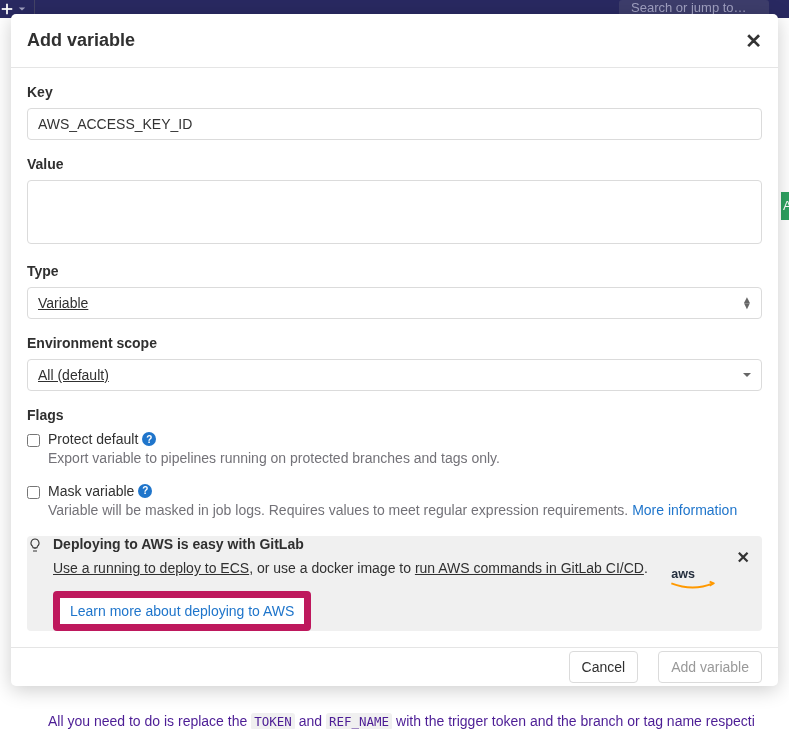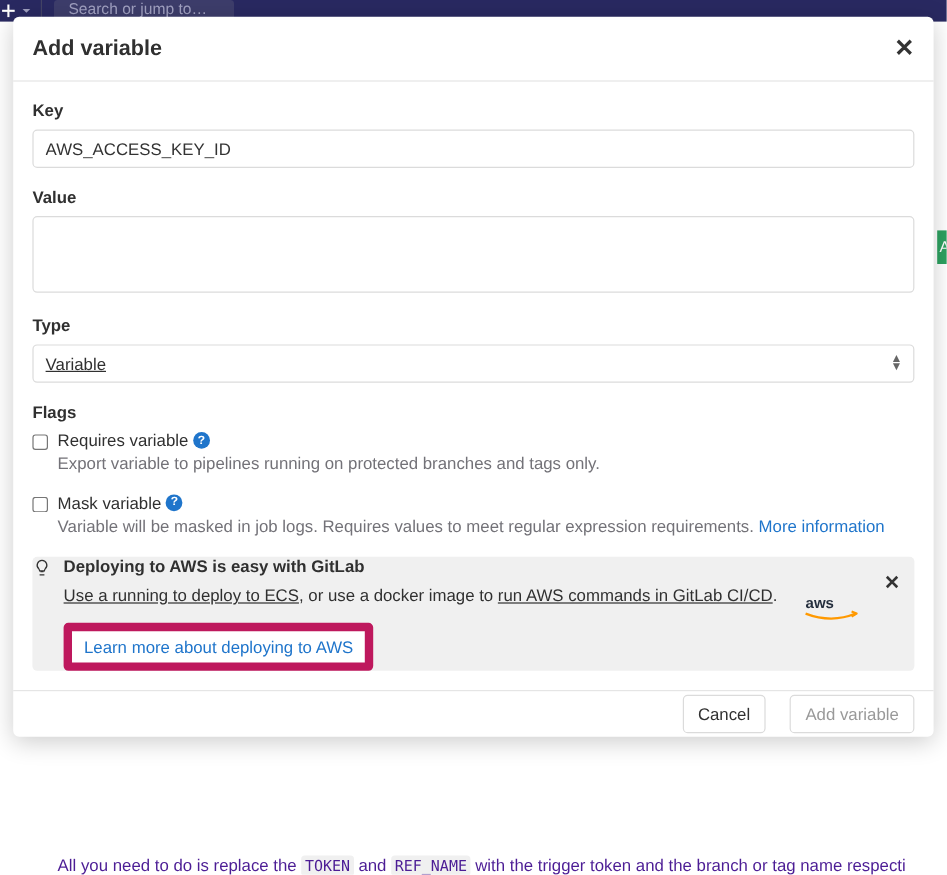--- a/index.html
+++ b/index.html
@@ -1,17 +1,17 @@
 <!DOCTYPE html>
 <html><head>
   <meta charset="utf-8">
   <style>
     * { box-sizing: border-box; margin: 0; padding: 0; }
     body { font-family: -apple-system, BlinkMacSystemFont, "Segoe UI", Helvetica, Arial, sans-serif; font-size: 14px; color: #303030; background: #fff; overflow: hidden; width: 789px; height: 729px; position: relative; }
-    .topbar { position: absolute; top: 0; left: 0; right: 0; height: 18px; background: #292961; z-index: 0; display: flex; align-items: flex-start; justify-content: flex-start; gap: 10px; padding-right: 20px; color: #a0a0c0; font-size: 13px; padding-top: 0; }
+    .topbar { position: absolute; top: 0; left: 0; right: 0; height: 18px; background: #292961; z-index: 0; display: flex; align-items: flex-start; justify-content: space-between; gap: 10px; padding-right: 20px; color: #a0a0c0; font-size: 13px; padding-top: 0; }
     .topbar .plus { color: #fff;  display:flex; align-items:center; gap:4px; font-size:16px; padding-right:8px; border-right:1px solid #444466; height:18px;}
     .topbar .search-box { background: #3d3d6b; padding: 0 12px; border-radius: 3px; width: 150px; height:18px; white-space:nowrap; overflow:hidden;}
     
     .backdrop-text { position: absolute; bottom: 0; left: 48px; color: #4c1d95; font-size: 14px; z-index: 0; white-space:nowrap;}
     .backdrop-text code { font-family: monospace; background:#f0f0f0; padding:1px 3px; border-radius:3px; font-size:12.5px;}
     
     .green-strip { position:absolute; right:0; top:192px; width:8px; height:28px; background:#2da160; z-index:0; color:#fff; font-size:13px; overflow:hidden; padding-left:2px; line-height:28px;}
     
     .modal { position: absolute; top: 14px; left: 11px; width: 767px; background: #fff; border-radius: 5px; box-shadow: 0 4px 20px rgba(0,0,0,0.2); z-index: 10; }
     .modal-header { display: flex; justify-content: space-between; align-items: center; padding: 16px 16px; border-bottom: 1px solid #e5e5e5; }
@@ -108,30 +108,43 @@
               <span>Variable</span>
             </div>
           <span class="select-caret">
               <span class="updown">
                 <span>▲</span>
                 <span>▼</span>
               </span>
             </span>
         </div>
       </div>
+      <div class="col">
+        <label class="field-label">Environment scope</label>
+        <div class="select-wrap">
+          <div class="select">
+              <span>All (default)</span>
+            </div>
+          <span class="select-caret chev-down">
+            <svg viewBox="0 0 10 10">
+                <path d="M1 3 L5 7 L9 3 Z"></path>
+              </svg>
+          </span>
+        </div>
+      </div>
     </div>
 
     <div class="group">
       <label class="field-label">Flags</label>
 
       <div class="flag-item">
         <input type="checkbox" style="">
         <div class="flag-content">
           <div class="flag-title">
-            <span>Requires variable</span>
+            <span>Protect default</span>
             <span class="help-icon">?</span>
           </div>
           <div class="flag-desc">Export variable to pipelines running on protected branches and tags only.</div>
         </div>
       </div>
 
       <div class="flag-item">
         <input type="checkbox" style="">
         <div class="flag-content">
           <div class="flag-title">

